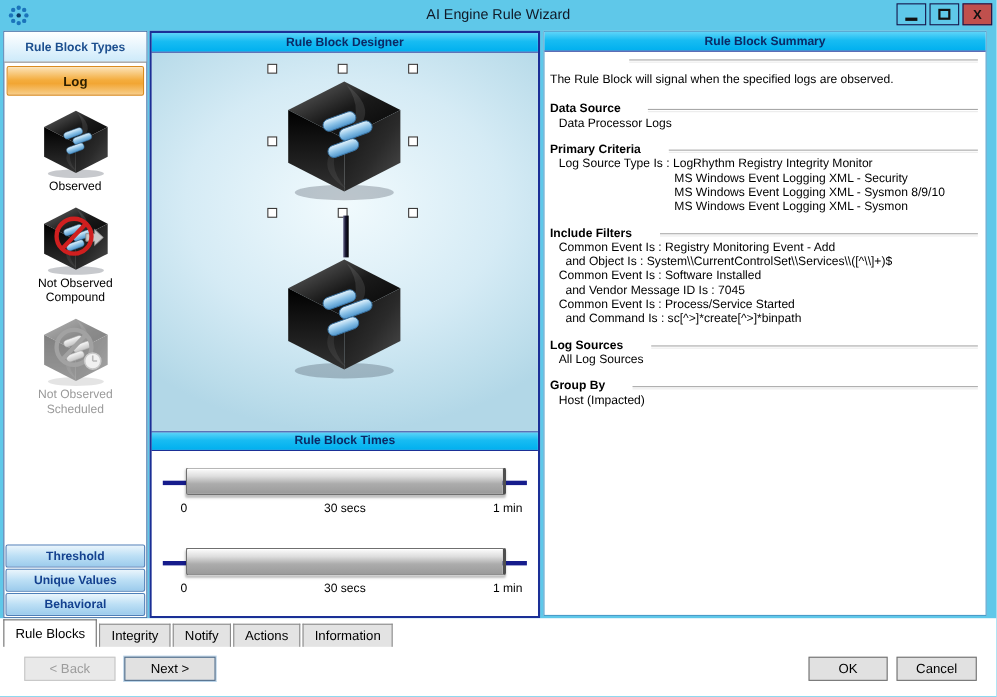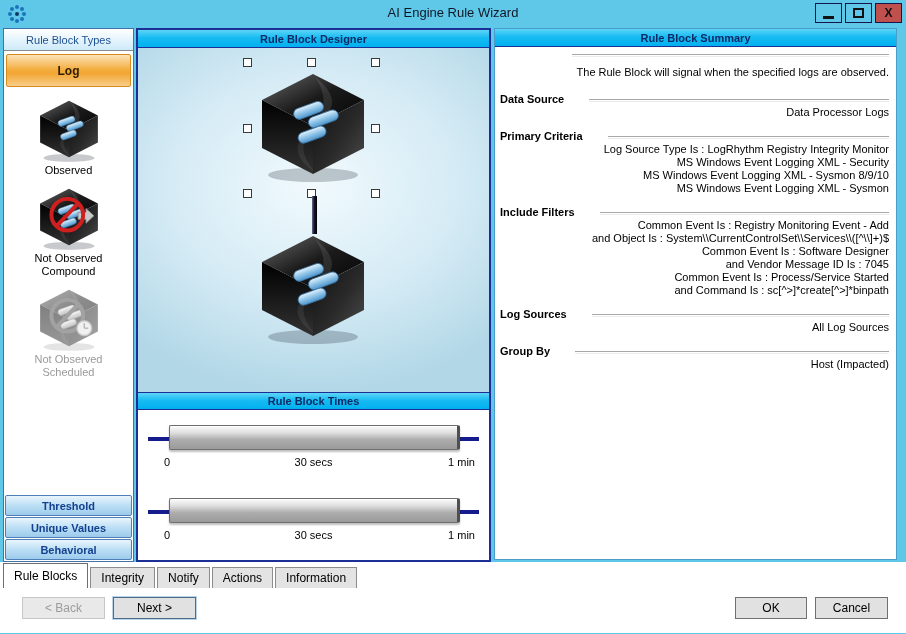--- a/index.html
+++ b/index.html
@@ -18,23 +18,23 @@
   .glyph-max { width:11px; height:10px; border:2px solid #111; background:transparent; }
 
   
   .blue-head { height:18px; background:linear-gradient(180deg,#5ED4F8 0%,#18BCF2 45%,#00B0EF 100%);
                border-bottom:1px solid #1b2f96; color:#0b2a66; font-weight:bold; font-size:11px;
                display:flex; align-items:center; justify-content:center; }
 
   
   .left-panel { position:absolute; left:3px; top:28px; width:131px; height:534px;
                 background:#fff; border:1px solid #4472A8; display:flex; flex-direction:column; }
-  .types-head { height:22px; background:linear-gradient(180deg,#ffffff,#cdeafa); border-bottom:1px solid #8a8a8a;
-                color:#1d4f8f; font-weight:normal; font-size:11px; display:flex; align-items:center; justify-content:center; }
-  .log-btn { height:33px; margin:3px 2px 2px 2px; border:1px solid #D98A1F; border-radius:2px;
+  .types-head { height:28px; background:linear-gradient(180deg,#ffffff,#cdeafa); border-bottom:1px solid #8a8a8a;
+                color:#1d4f8f; font-weight:bold; font-size:11px; display:flex; align-items:center; justify-content:center; }
+  .log-btn { height:27px; margin:3px 2px 2px 2px; border:1px solid #D98A1F; border-radius:2px;
              background:linear-gradient(180deg,#FBE3B8 0%,#F4AC3C 48%,#F2A634 60%,#F8CE8A 100%);
              color:#2d1f00; font-weight:bold; font-size:12px; display:flex; align-items:center; justify-content:center; cursor:pointer; }
   .types-list { flex:1; overflow:hidden; text-align:center; }
   .type-item { margin-top:6px; cursor:pointer; }
   .type-item svg { display:block; margin:0 auto; }
   .type-label { font-size:11px; color:#000; width:96px; margin:1px auto 6px auto; line-height:13px; }
   .type-item.disabled .type-label { color:#9a9a9a; }
   .gray-icon { filter:grayscale(1) opacity(0.5); }
   .lp-btn { height:21px; margin:1px 1px 0 1px; border:1px solid #4E7FB8; border-radius:2px;
             background:linear-gradient(180deg,#EAF5FC 0%,#BCDFF5 50%,#9CCBEC 100%);
@@ -57,21 +57,21 @@
   .track { position:absolute; left:10px; width:331px; height:4px; background:#161C8C; }
   .sbar { position:absolute; left:31px; width:291px; height:25px; border:1px solid #6f6f6f; border-right:3px solid #4f4f4f;
           border-radius:2px; cursor:ew-resize;
           background:linear-gradient(180deg,#FDFDFD 0%,#DEDEDE 30%,#ACACAC 60%,#9A9A9A 100%);
           box-shadow:inset 0 1px 0 #fff, 0 2px 2px rgba(0,0,0,.25); }
   .slab { position:absolute; font-size:11px; color:#000; }
   .slab.min { left:26px; } .slab.mid { left:0; right:0; text-align:center; } .slab.max { right:14px; }
 
   
   .right-panel { position:absolute; left:494px; top:28px; width:403px; height:532px;
-                 background:#fff; border:1px solid #4A9CC9; display:flex; flex-direction:column;text-align:right; }
+                 background:#fff; border:1px solid #4A9CC9; display:flex; flex-direction:column; }
   .summary-body { flex:1; padding:5px 7px 0 5px; font-size:11px; color:#000; line-height:13px; overflow:hidden; }
   .top-rule { height:3px; border-top:1px solid #A8A8A8; border-bottom:1px solid #ECECEC; margin:2px 0 9px 72px; }
   .intro { margin-bottom:14px; }
   .sect { margin-bottom:11px; }
   .sect-head { display:flex; align-items:center;gap:20px; }
   .sect-title { font-weight:bold; white-space:nowrap; }
   .rule { flex:1; height:3px; border-top:1px solid #A8A8A8; border-bottom:1px solid #ECECEC; margin-left:5px; margin-top:1px; }
   .sline { padding-left:8px; }
   .sline.and { padding-left:14px; }
   .sline.deep { padding-left:113px; }
@@ -252,21 +252,21 @@
         <div class="sline deep">MS Windows Event Logging XML - Sysmon</div>
       </div>
 
       <div class="sect">
         <div class="sect-head">
             <span class="sect-title">Include Filters</span>
             <span class="rule"></span>
           </div>
         <div class="sline">Common Event Is : Registry Monitoring Event - Add</div>
         <div class="sline and">and Object Is : System\\CurrentControlSet\\Services\\([^\\]+)$</div>
-        <div class="sline">Common Event Is : Software Designer</div>
+        <div class="sline">Common Event Is : Software Installed</div>
         <div class="sline and">and Vendor Message ID Is : 7045</div>
         <div class="sline">Common Event Is : Process/Service Started</div>
         <div class="sline and">and Command Is : sc[^&gt;]*create[^&gt;]*binpath</div>
       </div>
 
       <div class="sect">
         <div class="sect-head">
             <span class="sect-title">Log Sources</span>
             <span class="rule"></span>
           </div>

